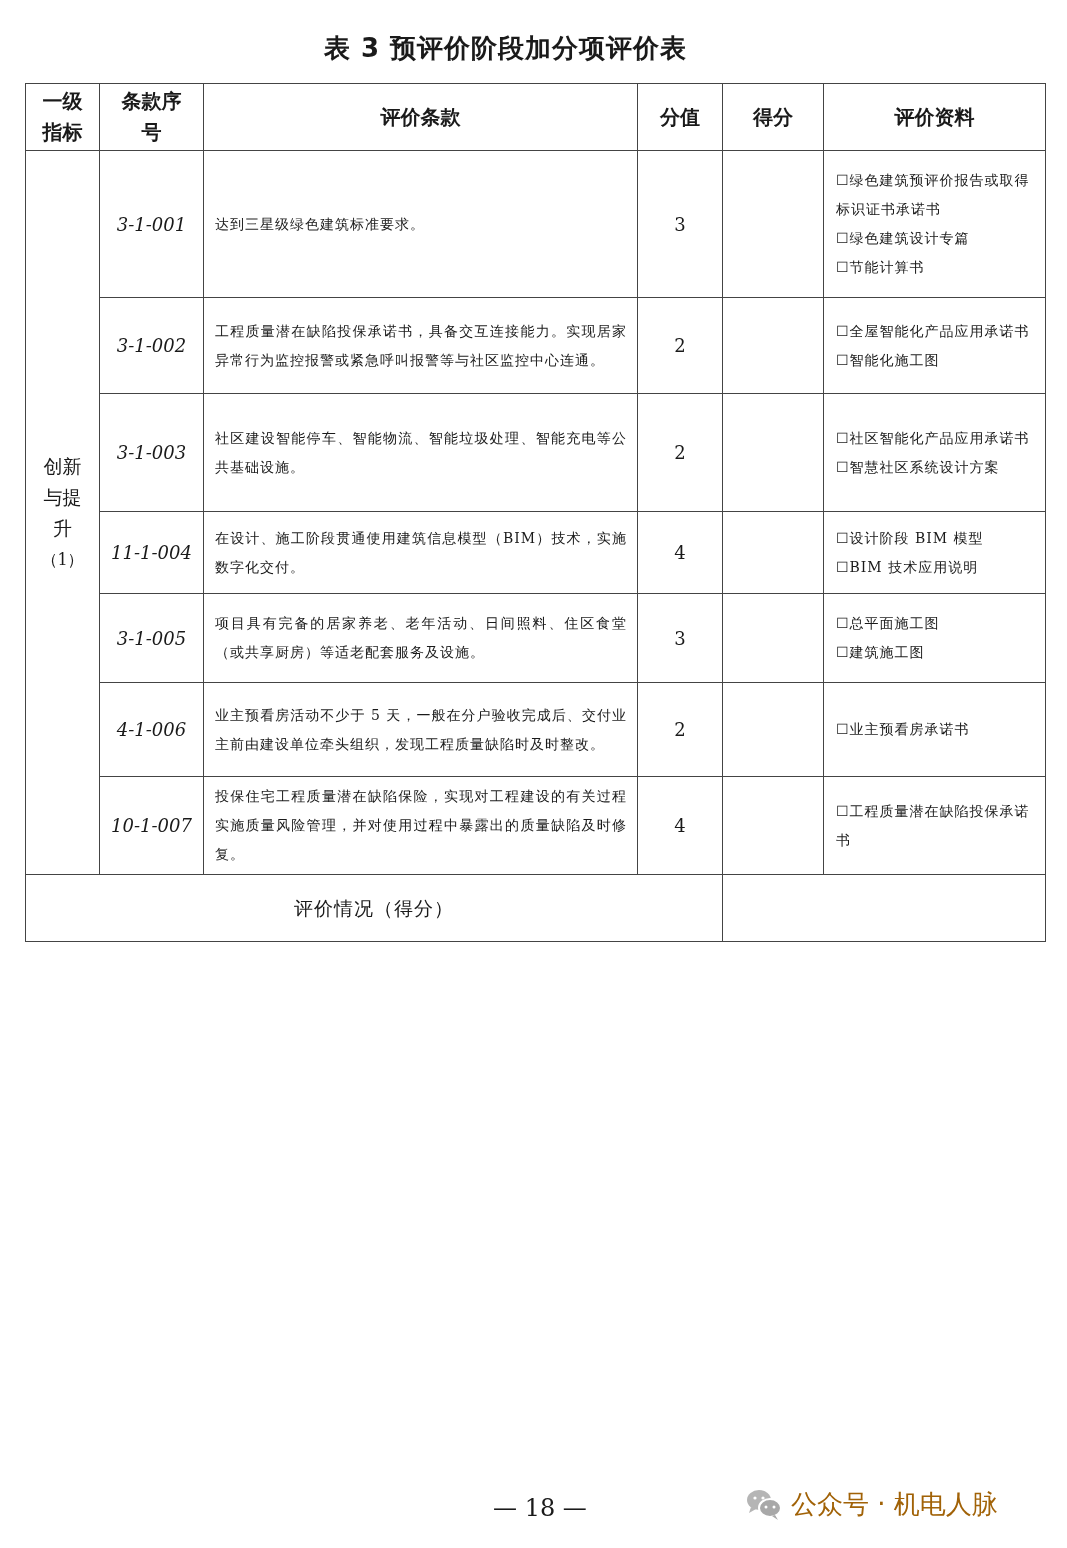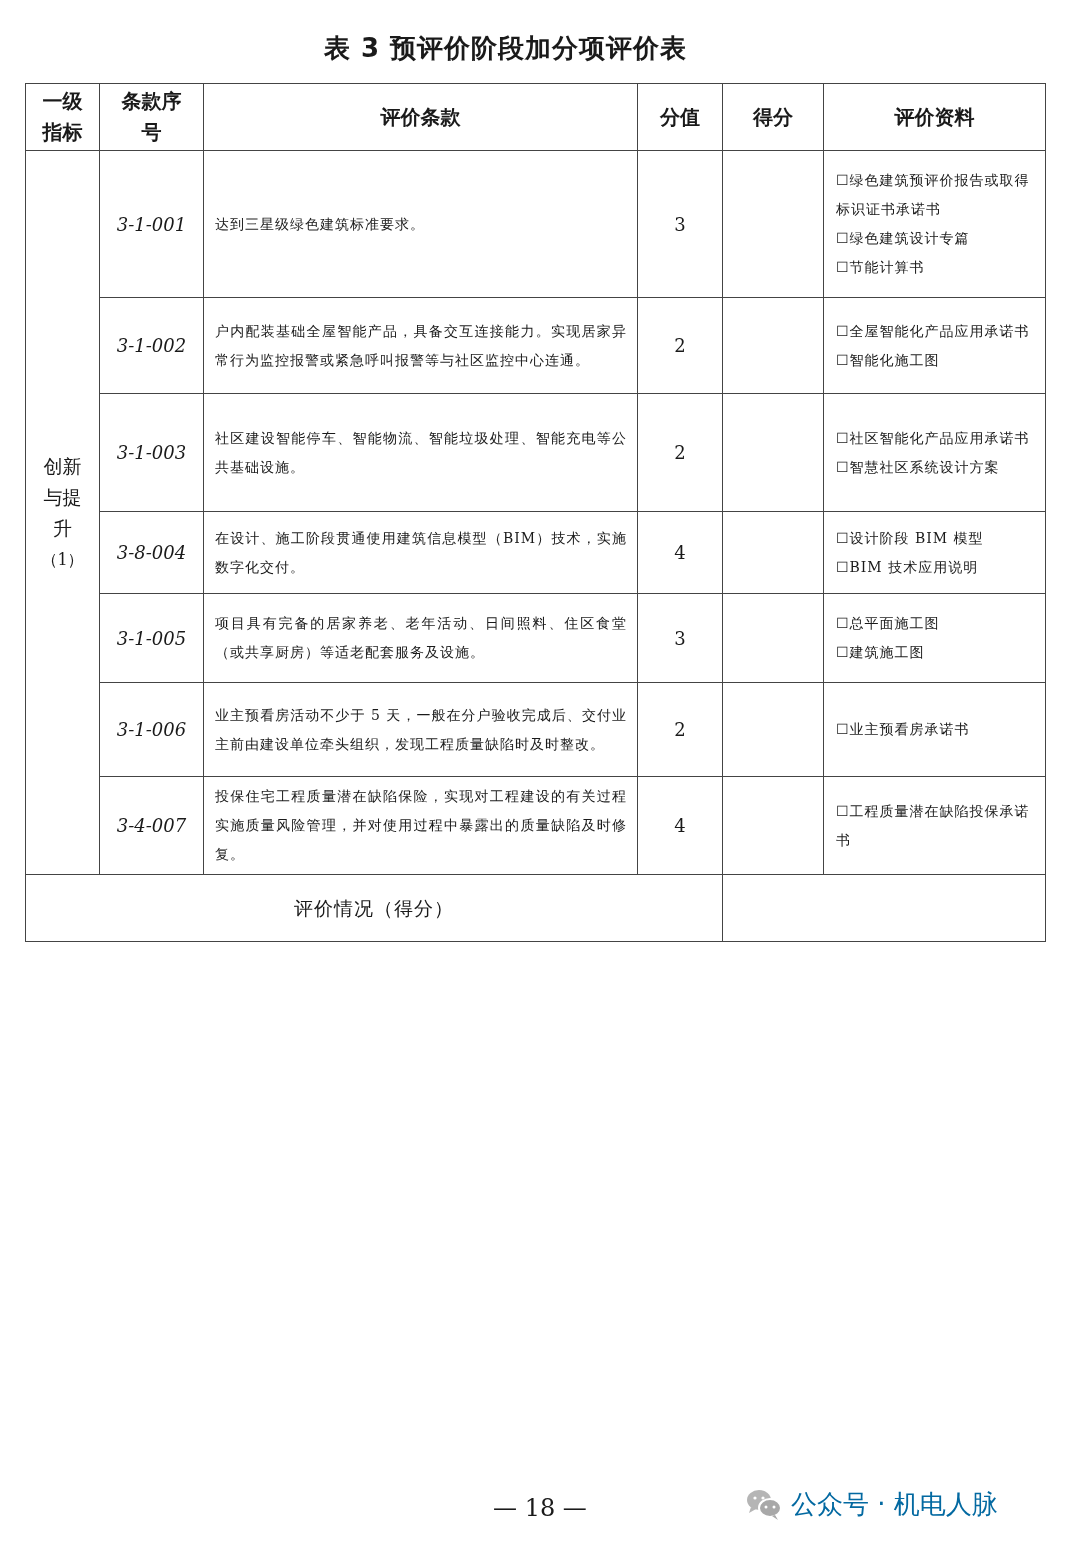--- a/index.html
+++ b/index.html
@@ -18,21 +18,21 @@
   .c-level .sub { font-size: 16px; }
   .c-code { text-align: center; font-size: 18px; font-style: italic; }
   .c-text { padding: 0 10px 0 11px !important; text-align: justify; letter-spacing: 1px; }
   .c-score { text-align: center; font-size: 18px; }
   .c-got { }
   .c-docs { padding: 0 8px 0 12px !important; letter-spacing: 1px; }
   .doc-line { display: block; }
   .summary-label { text-align: center; font-size: 19px; letter-spacing: 1px; }
   .footer-page { position: absolute; top: 1490px; left: 493px; font-size: 24px; line-height: 36px; }
   .watermark { position: absolute; top: 1484px; left: 745px; font-family: "DejaVu Sans", "Liberation Sans", sans-serif;
-               font-size: 26px; color: #0369a1; line-height: 40px; display: flex; align-items: center; gap: 8px; }
+               font-size: 26px; color: #a16207; line-height: 40px; display: flex; align-items: center; gap: 8px; }
   .wm-icon { width: 38px; height: 34px; position: relative; }
 </style>
 </head>
 <body>
 
 <div class="title">表 3  预评价阶段加分项评价表</div>
 
 <table class="eval">
   <colgroup>
     <col style="width:74px">
@@ -71,69 +71,69 @@
       <td class="c-score">3</td>
       <td class="c-got"></td>
       <td class="c-docs">
         <span class="doc-line">☐绿色建筑预评价报告或取得标识证书承诺书</span>
         <span class="doc-line">☐绿色建筑设计专篇</span>
         <span class="doc-line">☐节能计算书</span>
       </td>
     </tr>
     <tr style="height:96px">
       <td class="c-code">3-1-002</td>
-      <td class="c-text">户内配装基础全屋智能产品，具备交互连接能力。实现居家异常行为监控报警或紧急呼叫报警等与社区监控中心连通。</td>
+      <td class="c-text">工程质量潜在缺陷投保承诺书，具备交互连接能力。实现居家异常行为监控报警或紧急呼叫报警等与社区监控中心连通。</td>
       <td class="c-score">2</td>
       <td class="c-got"></td>
       <td class="c-docs">
         <span class="doc-line">☐全屋智能化产品应用承诺书</span>
         <span class="doc-line">☐智能化施工图</span>
       </td>
     </tr>
     <tr style="height:118px">
       <td class="c-code">3-1-003</td>
       <td class="c-text">社区建设智能停车、智能物流、智能垃圾处理、智能充电等公共基础设施。</td>
       <td class="c-score">2</td>
       <td class="c-got"></td>
       <td class="c-docs">
         <span class="doc-line">☐社区智能化产品应用承诺书</span>
         <span class="doc-line">☐智慧社区系统设计方案</span>
       </td>
     </tr>
     <tr style="height:82px">
-      <td class="c-code">3-8-004</td>
+      <td class="c-code">11-1-004</td>
       <td class="c-text">在设计、施工阶段贯通使用建筑信息模型（BIM）技术，实施数字化交付。</td>
       <td class="c-score">4</td>
       <td class="c-got"></td>
       <td class="c-docs">
         <span class="doc-line">☐设计阶段 BIM 模型</span>
         <span class="doc-line">☐BIM 技术应用说明</span>
       </td>
     </tr>
     <tr style="height:89px">
       <td class="c-code">3-1-005</td>
       <td class="c-text">项目具有完备的居家养老、老年活动、日间照料、住区食堂（或共享厨房）等适老配套服务及设施。</td>
       <td class="c-score">3</td>
       <td class="c-got"></td>
       <td class="c-docs">
         <span class="doc-line">☐总平面施工图</span>
         <span class="doc-line">☐建筑施工图</span>
       </td>
     </tr>
     <tr style="height:94px">
-      <td class="c-code">3-1-006</td>
+      <td class="c-code">4-1-006</td>
       <td class="c-text">业主预看房活动不少于 5 天，一般在分户验收完成后、交付业主前由建设单位牵头组织，发现工程质量缺陷时及时整改。</td>
       <td class="c-score">2</td>
       <td class="c-got"></td>
       <td class="c-docs">
         <span class="doc-line">☐业主预看房承诺书</span>
       </td>
     </tr>
     <tr style="height:98px">
-      <td class="c-code">3-4-007</td>
+      <td class="c-code">10-1-007</td>
       <td class="c-text">投保住宅工程质量潜在缺陷保险，实现对工程建设的有关过程实施质量风险管理，并对使用过程中暴露出的质量缺陷及时修复。</td>
       <td class="c-score">4</td>
       <td class="c-got"></td>
       <td class="c-docs">
         <span class="doc-line">☐工程质量潜在缺陷投保承诺书</span>
       </td>
     </tr>
     <tr style="height:67px">
       <td colspan="4" class="summary-label">评价情况（得分）</td>
       <td colspan="2"></td>

